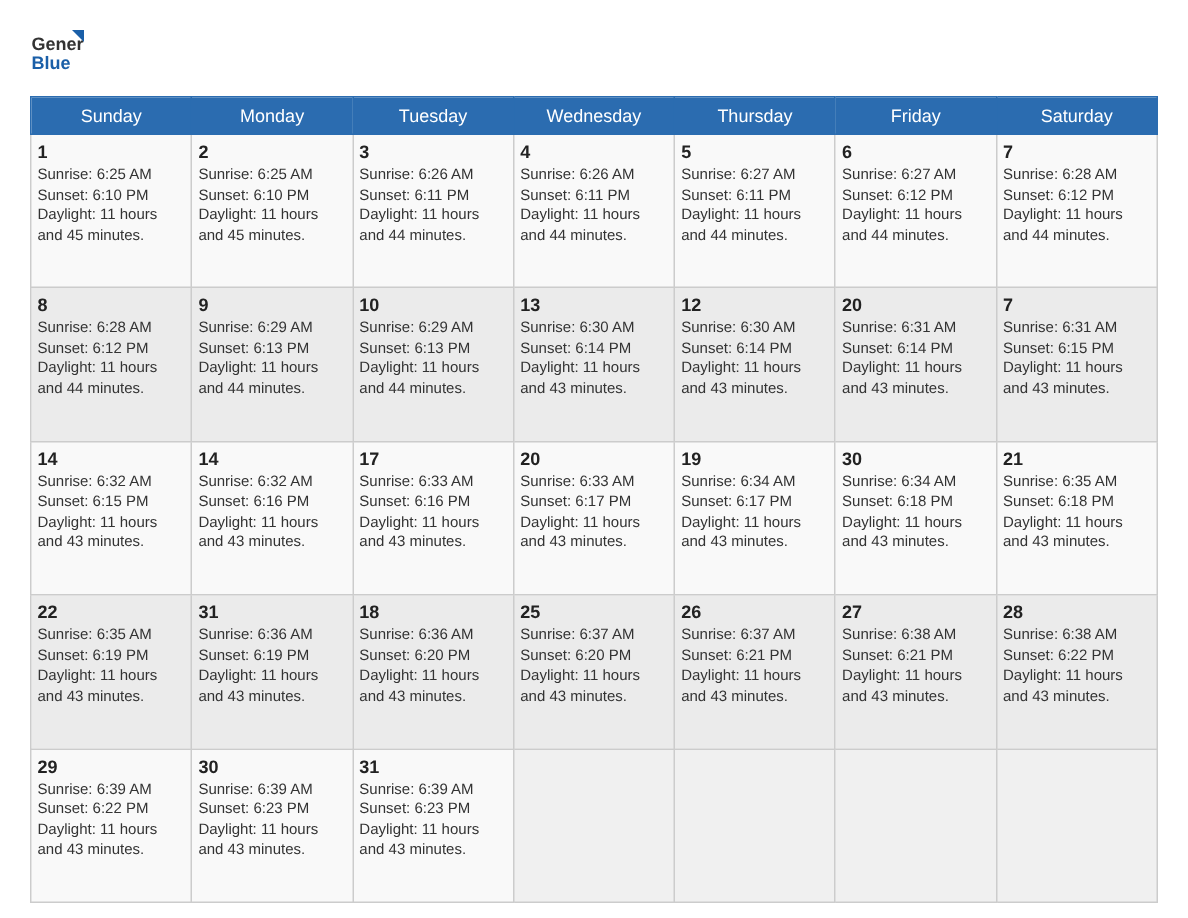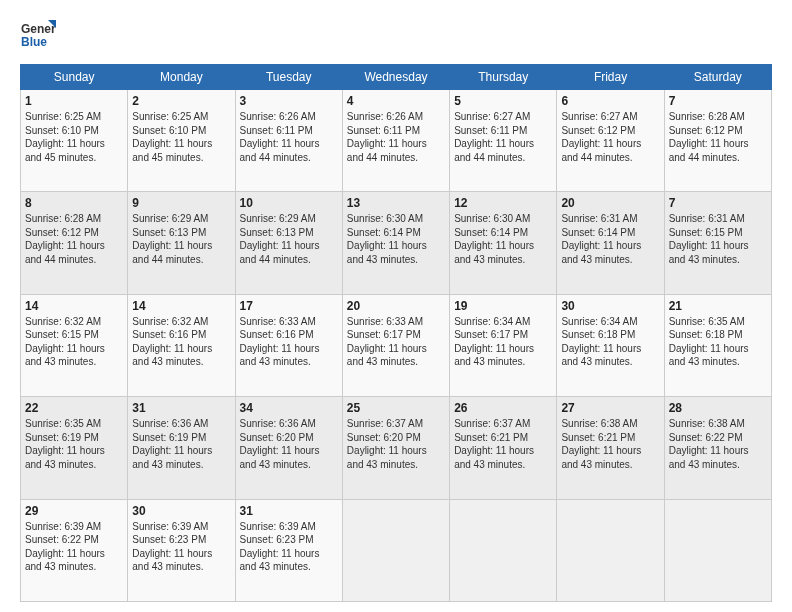--- a/index.html
+++ b/index.html
@@ -210,21 +210,21 @@
         <tr>
           <td>
         <span class="day-num">22</span>
         <span class="day-detail">Sunrise: 6:35 AM<br>Sunset: 6:19 PM<br>Daylight: 11 hours and 43 minutes.</span>
       </td>
           <td>
         <span class="day-num">31</span>
         <span class="day-detail">Sunrise: 6:36 AM<br>Sunset: 6:19 PM<br>Daylight: 11 hours and 43 minutes.</span>
       </td>
           <td>
-        <span class="day-num">34</span>
+        <span class="day-num">18</span>
         <span class="day-detail">Sunrise: 6:36 AM<br>Sunset: 6:20 PM<br>Daylight: 11 hours and 43 minutes.</span>
       </td>
           <td>
         <span class="day-num">25</span>
         <span class="day-detail">Sunrise: 6:37 AM<br>Sunset: 6:20 PM<br>Daylight: 11 hours and 43 minutes.</span>
       </td>
           <td>
         <span class="day-num">26</span>
         <span class="day-detail">Sunrise: 6:37 AM<br>Sunset: 6:21 PM<br>Daylight: 11 hours and 43 minutes.</span>
       </td>

